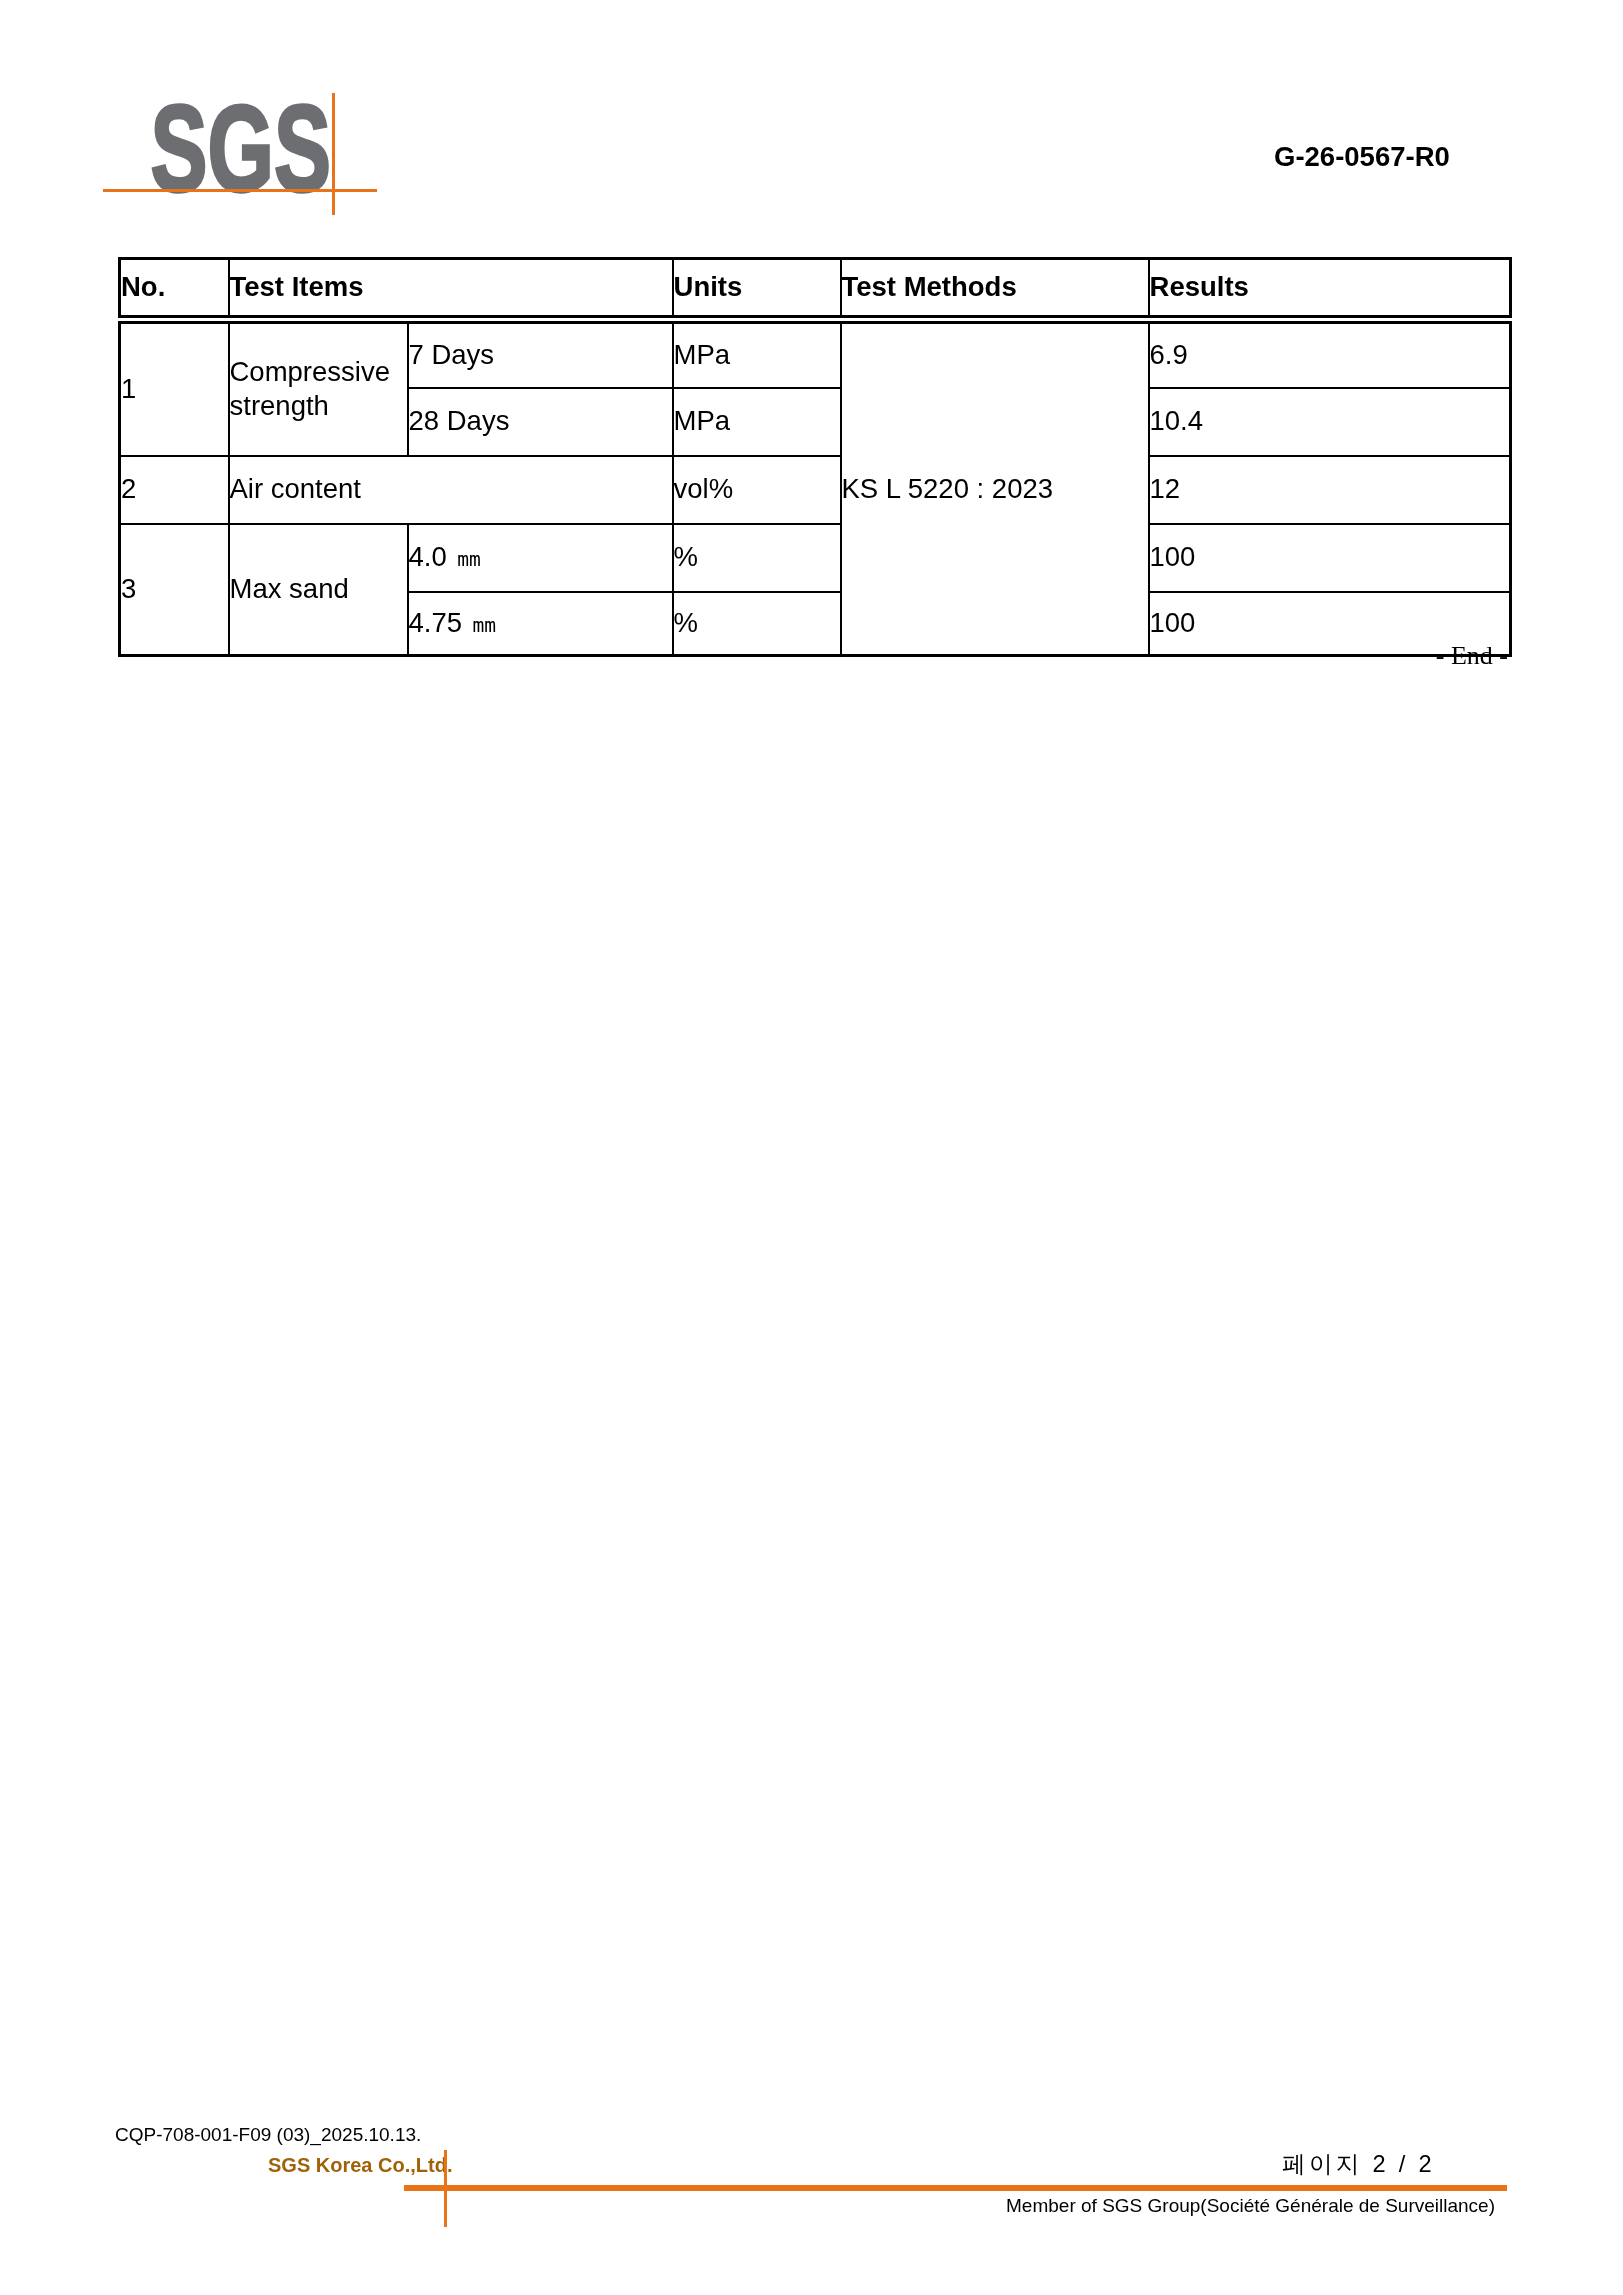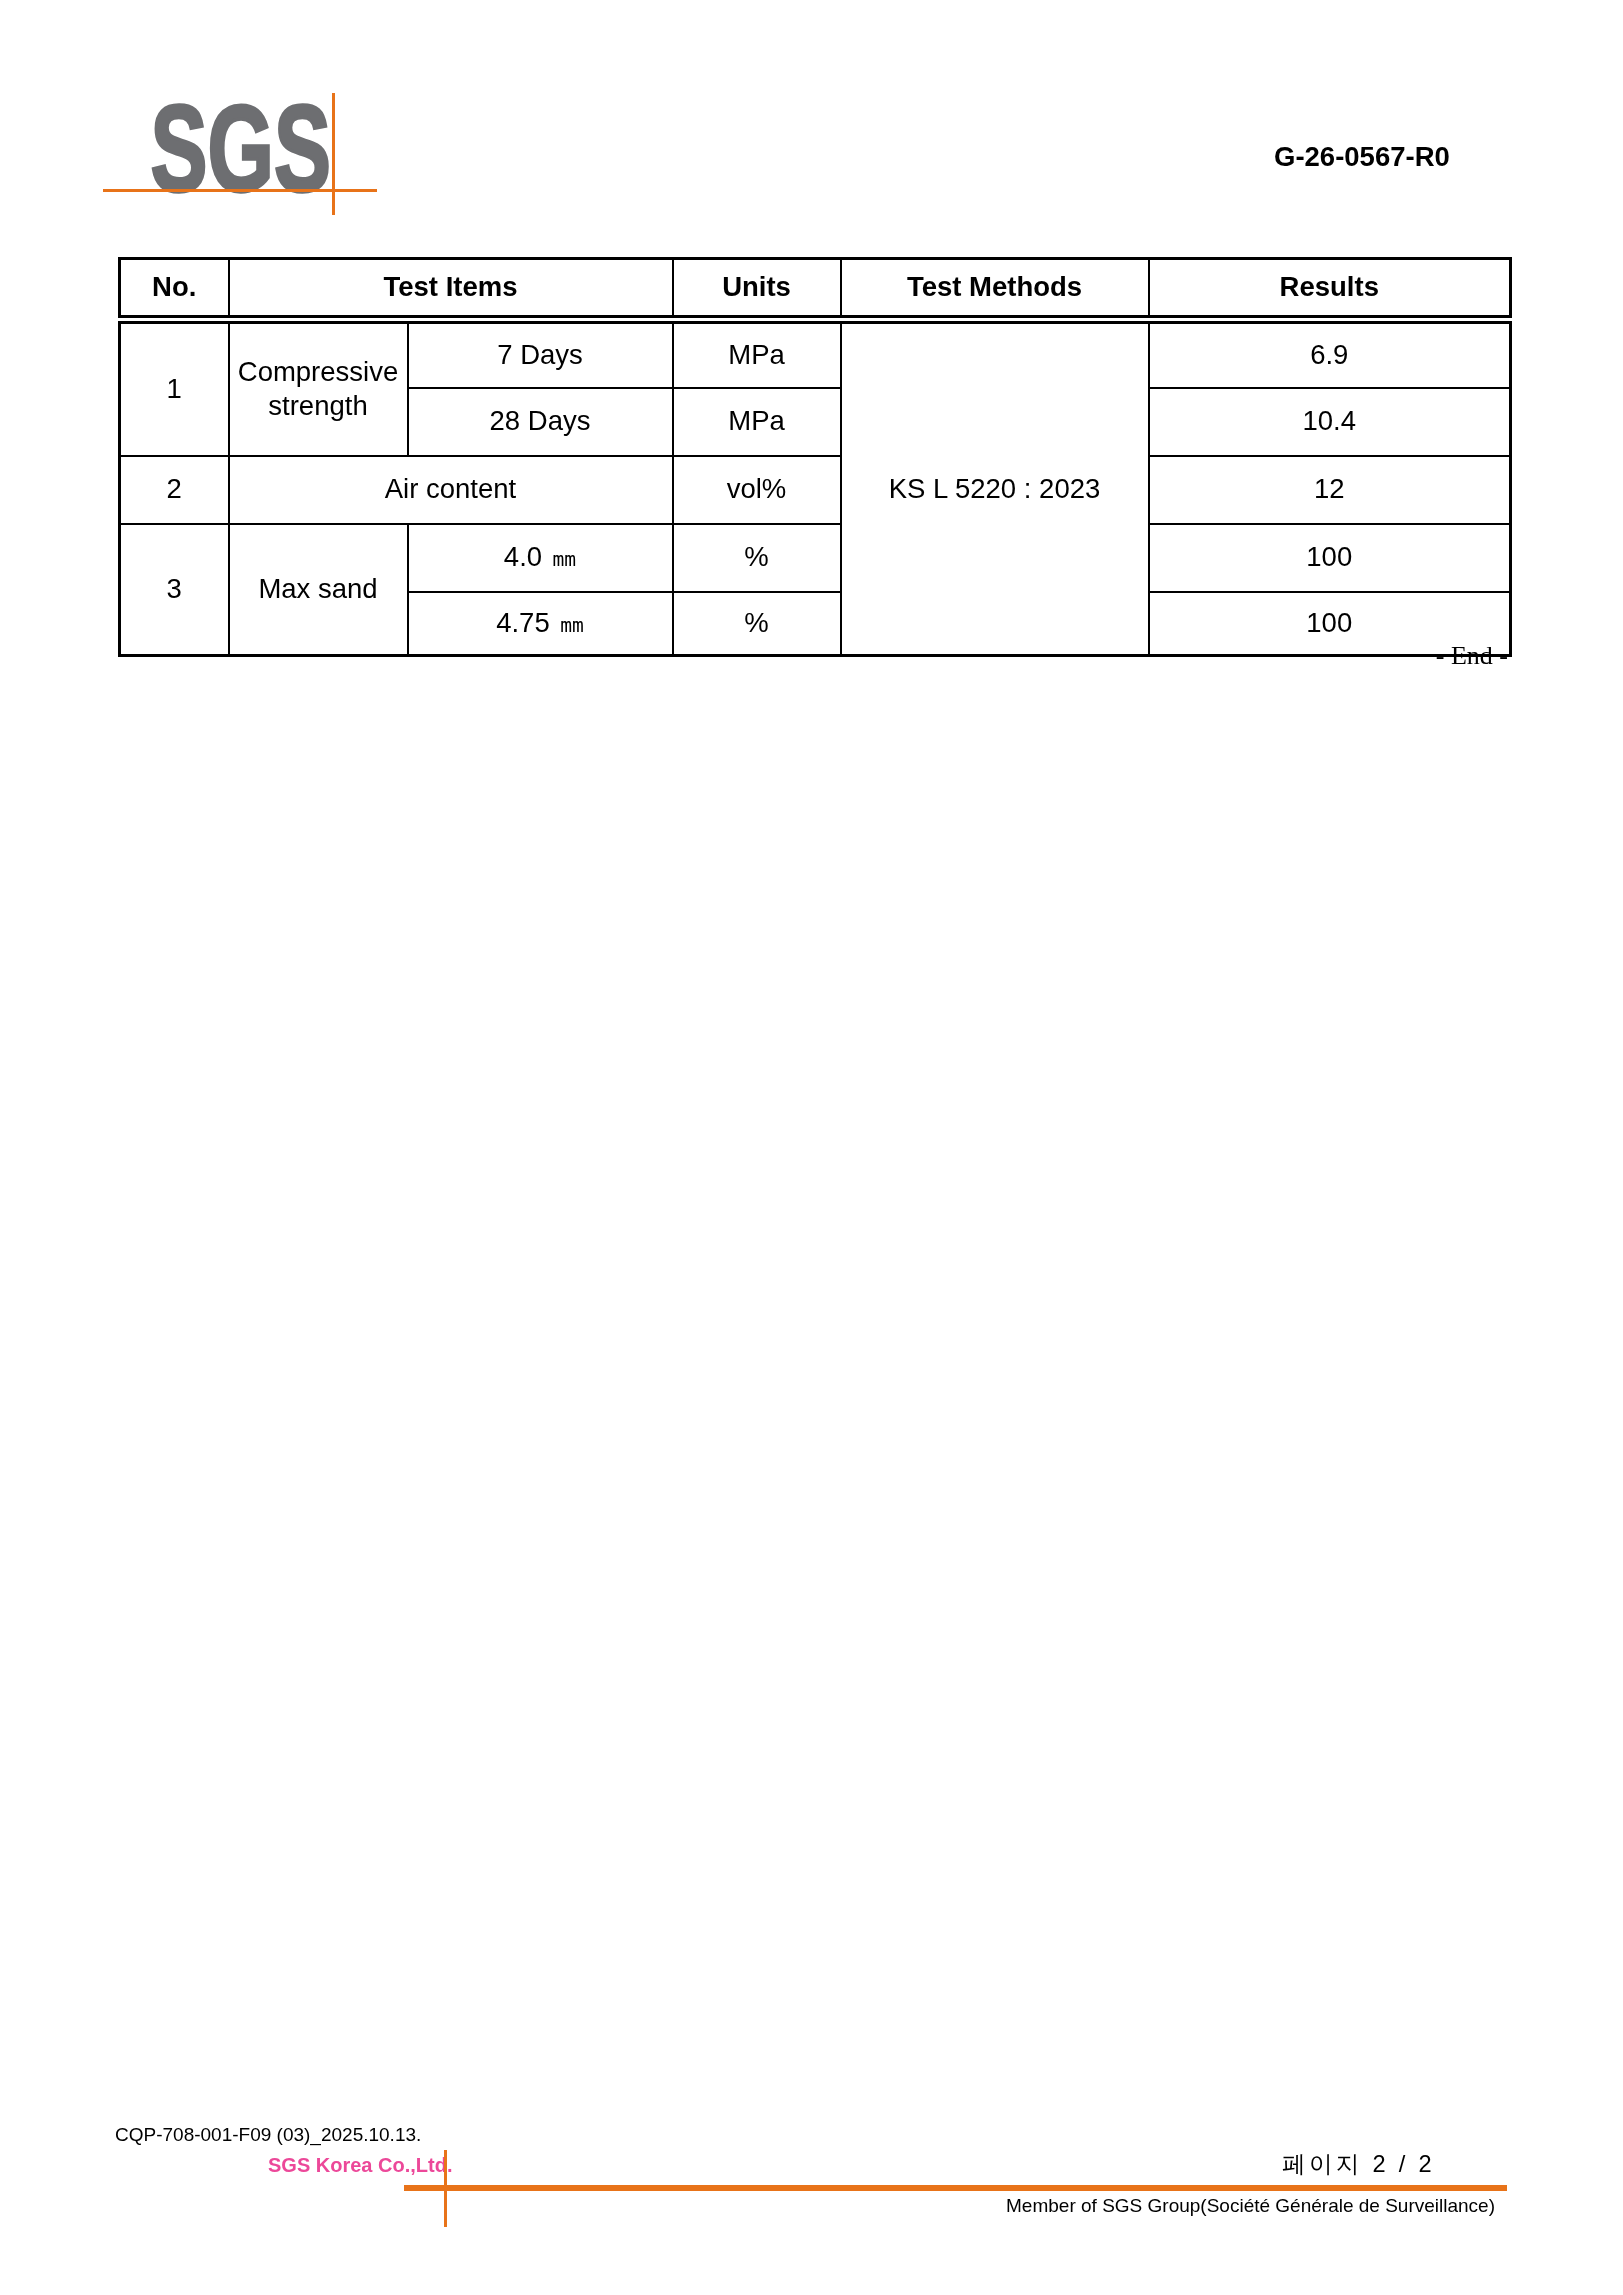--- a/index.html
+++ b/index.html
@@ -20,21 +20,21 @@
     line-height:1;white-space:nowrap;
   }
   
   .tbl{
     position:absolute;left:118px;top:257px;width:1391px;
     border-collapse:collapse;table-layout:fixed;
   }
   .tbl th,.tbl td{
     border-left:2px solid #000;border-right:2px solid #000;
     border-top:2.6px solid #000;border-bottom:2.6px solid #000;
-    text-align:center;vertical-align:middle;
+    text-align:left;vertical-align:middle;
     font-size:27.5px;padding:0;line-height:1.25;margin-top:48px;
   }
   .tbl{border:3.9px solid #000;}
   .tbl thead th{font-weight:bold;border-bottom:9.2px double #000;height:55px;}
   .tbl tbody tr{height:68px;}
   .tbl tbody tr:last-child{height:64px;}
   .unit-mono{
     font-family:"DejaVu Sans Mono", monospace;font-size:19.6px;margin-left:10.5px;
   }
   
@@ -120,21 +120,21 @@
         <td><span>4.75</span><span class="unit-mono">mm</span></td>
         <td>%</td>
         <td>100</td>
       </tr>
     </tbody>
   </table>
 
   <div class="end-marker">- End -</div>
 
   <div class="doc-code">CQP-708-001-F09 (03)_2025.10.13.</div>
-  <div class="company" style="color:#ec4899">SGS Korea Co.,Ltd.</div>
+  <div class="company" style="color:#a16207">SGS Korea Co.,Ltd.</div>
   <div class="footer-vline" style="background:#E87319"></div>
   <div class="footer-address">
   </div>
   <div class="page-label">페이지 2 / 2</div>
   <div class="footer-hline" style="background:#E87319"></div>
   <div class="member-line">Member of SGS Group(Société Générale de Surveillance)</div>
 
 </div>
 
 

